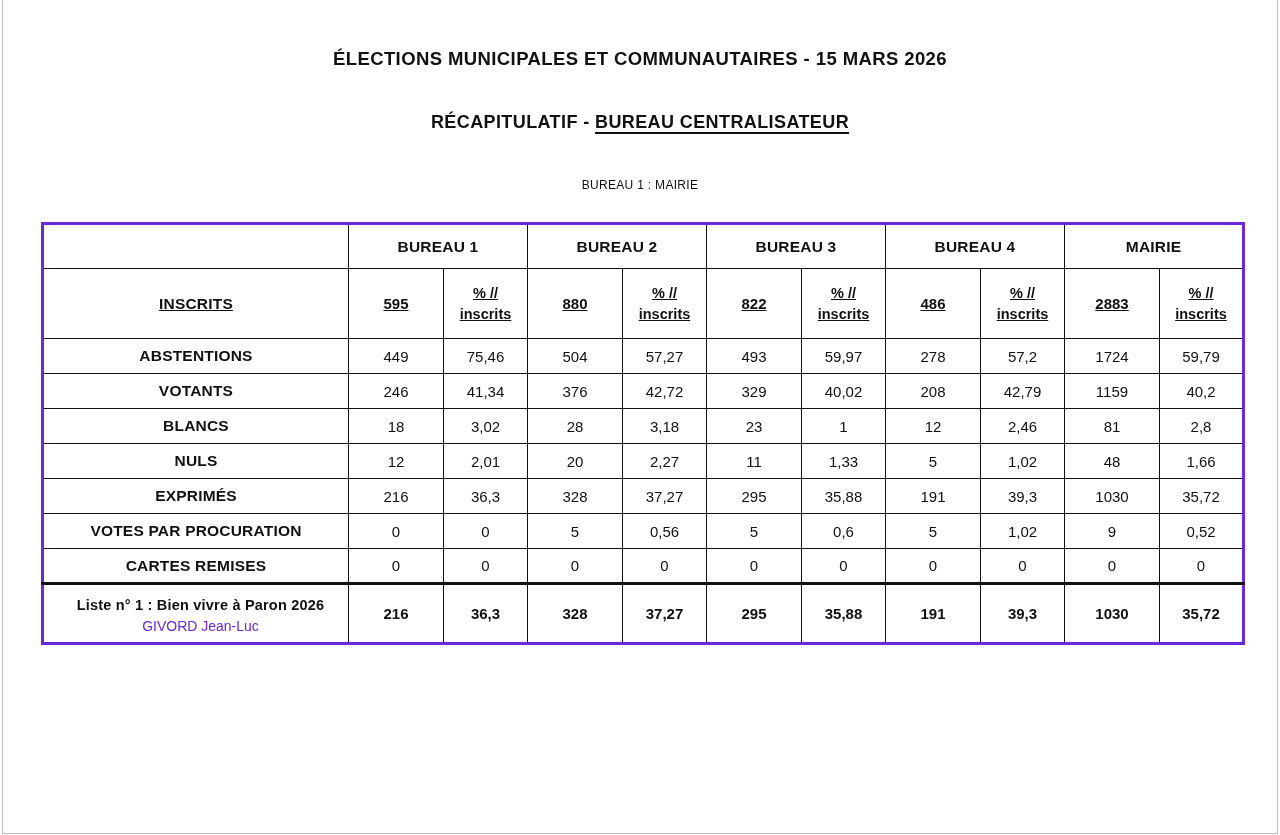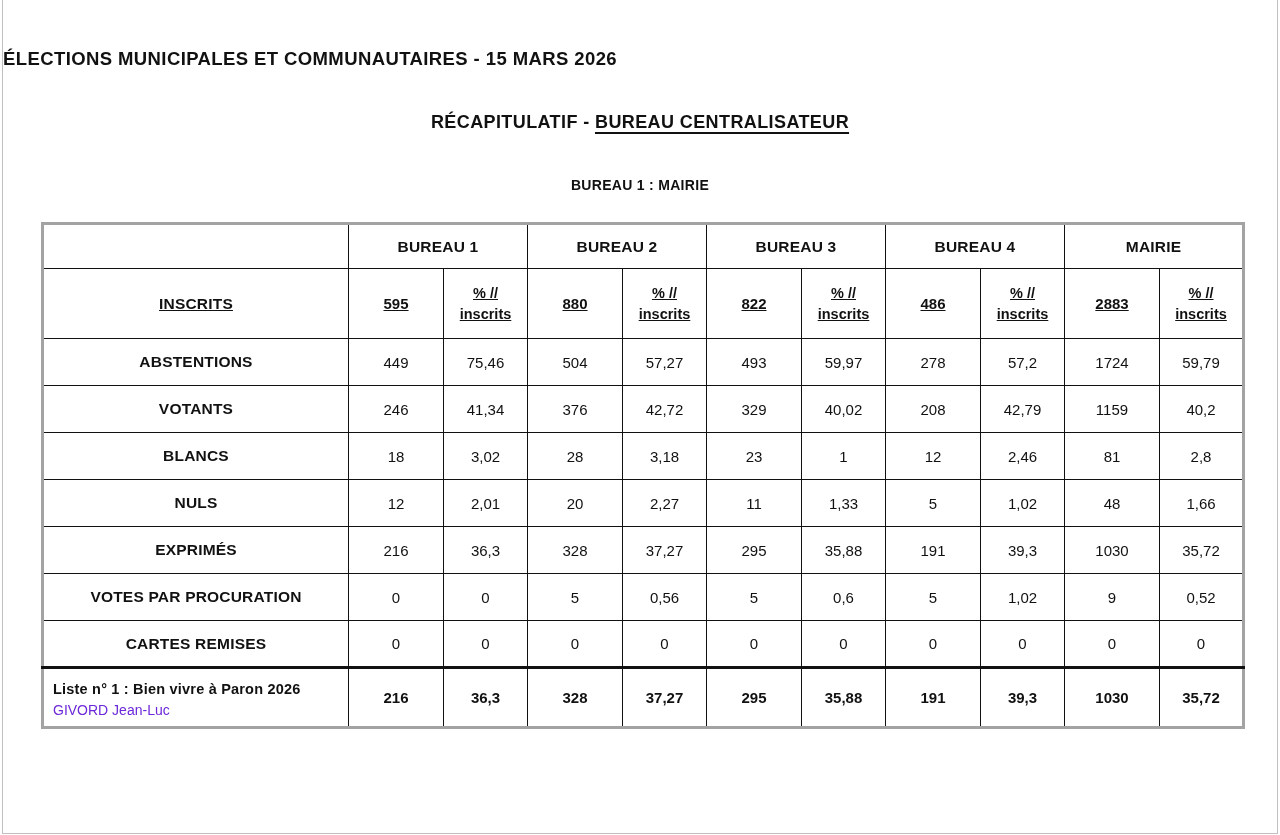--- a/index.html
+++ b/index.html
@@ -4,55 +4,55 @@
 <style>
   html,body { margin:0; padding:0; background:#ffffff; }
   body { font-family:"Liberation Sans", sans-serif; color:#111111; }
   .page {
     position:relative; box-sizing:border-box;
     width:1276px; height:834px; margin-left:2px;
     border-left:1px solid #c0c0c0; border-right:1px solid #c0c0c0; border-bottom:1px solid #c0c0c0;
     background:#ffffff; overflow:hidden;
   }
   .title {
-    margin:0; padding-top:48px; 
+    margin:0; padding-top:48px; text-align:center;
     font-size:18.5px; font-weight:bold; letter-spacing:0.4px; line-height:22px;
   }
   .subtitle {
     margin:41px 0 0 0; text-align:center;
     font-size:18px; font-weight:bold; letter-spacing:0.4px; line-height:22px;
   }
   .subtitle .underlined { text-decoration:underline; text-decoration-thickness:2px; text-underline-offset:4px; }
   .section-title {
     margin:42px 0 0 0; text-align:center;
-    font-size:14px; font-weight:bold; letter-spacing:0.3px; line-height:20px;
+    font-size:12px; font-weight:normal; letter-spacing:0.3px; line-height:20px;
   }
   table.results {
     border-collapse:collapse; table-layout:fixed;
     width:1200px; margin:27px 2px 0 38px;
-    border:3px solid #a3a3a3;
+    border:3px solid #6d28d9;
   }
   col.c-label { width:306px; }
   col.c-num   { width:95px; }
   col.c-pct   { width:84px; }
   .results th, .results td {
     border:1.5px solid #111111; text-align:center; vertical-align:middle;
     padding:0; overflow:hidden;
   }
   .results thead tr { height:45px; }
   .results thead th { font-size:15.5px; font-weight:bold; letter-spacing:0.2px; }
   tr.r-inscrits { height:70px;text-decoration:underline; }
-  tr.r-data     { height:47px;border-radius:20px; }
+  tr.r-data     { height:35px;border-radius:20px; }
   tr.r-liste    { height:60px; }
   tr.r-liste td { border-top:3px solid #111111; }
   td.row-label { font-weight:bold; font-size:15.5px; letter-spacing:0.2px; }
   td.num  { font-size:15px; font-weight:normal; }
   td.num.bold, tr.r-liste td.num { font-weight:bold; }
   td.pct-head { font-weight:bold; font-size:14.5px; line-height:21px; }
-  td.liste-label { text-align:left; padding:5px 0 1px 9px; }
+  td.liste-label { text-align:center; padding:5px 0 1px 9px; }
   .liste-line1 { font-weight:bold; font-size:14.5px; line-height:21px; letter-spacing:0.2px; }
   .liste-line2 { font-weight:normal; font-size:14px; line-height:21px; color:#6d28d9; }
 </style>
 </head>
 <body>
 
 <div class="page">
 
   <h1 class="title">ÉLECTIONS MUNICIPALES ET COMMUNAUTAIRES - 15 MARS 2026</h1>
 

